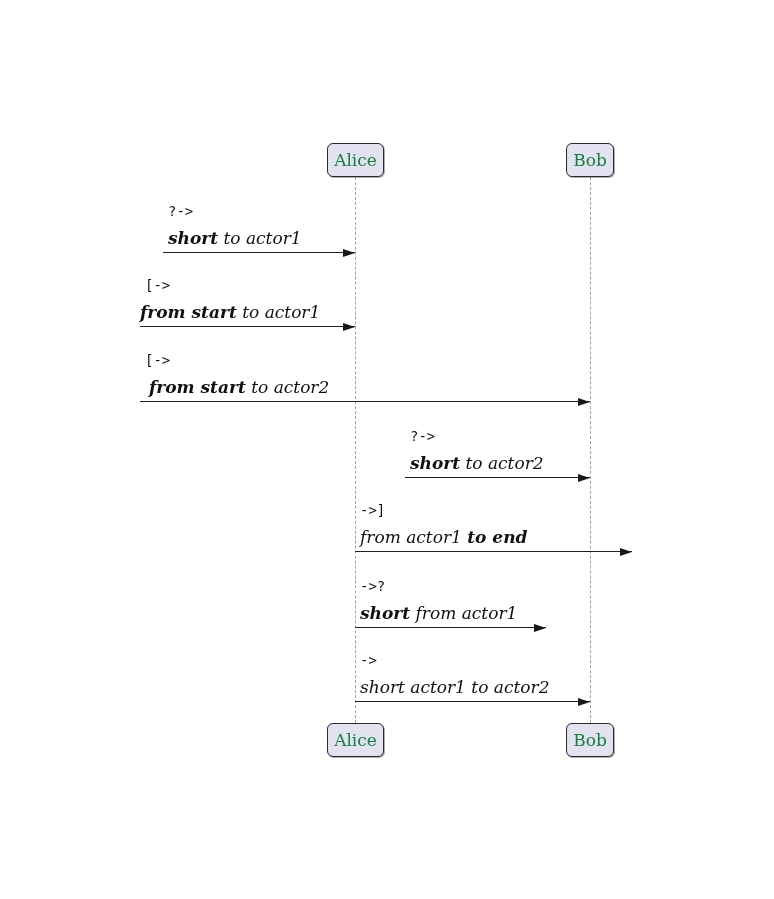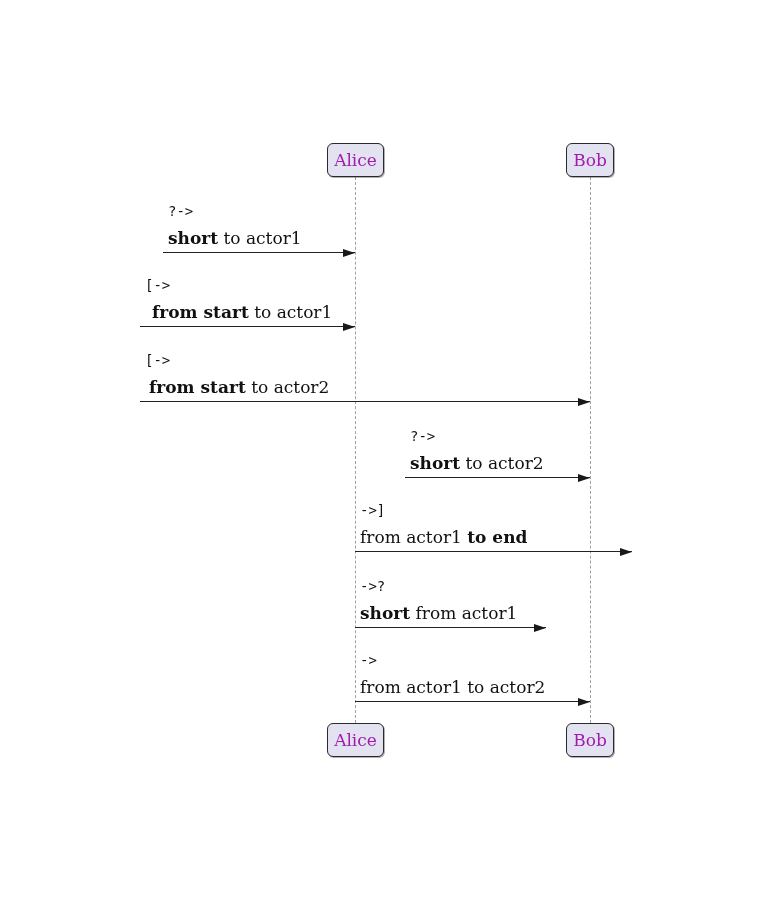--- a/index.html
+++ b/index.html
@@ -21,39 +21,40 @@
     box-sizing:border-box;
     background:#E2E2F0;
     border:1.5px solid #2a2a2a;
     border-radius:6px;
     box-shadow:1px 1px 0 rgba(80,80,80,0.45);
     display:flex;
     align-items:center;
     justify-content:center;
     font-family:"DejaVu Serif", serif;
     font-size:17px;
-    color:#a21caf;
+    color:#15803d;
   }
   .message{position:absolute;}
   .msg-notation{
     position:absolute;
     left:5px;top:0;
     font-family:"DejaVu Sans Mono", monospace;
     font-size:14px;
     line-height:18px;
     color:#111;
     white-space:pre;
   }
   .msg-label{
     position:absolute;
     left:5px;top:26px;
     font-size:17px;
     line-height:20px;
     white-space:nowrap;
     color:#111;
+    font-style:italic;
   }
   .msg-label b{font-weight:bold;}
   .msg-line{
     position:absolute;
     left:0;top:50px;
     height:0;
     border-top:1.3px solid #222222;
   }
   .arrow-head{
     position:absolute;
@@ -82,21 +83,21 @@
   <div class="message" style="left:163px;top:202px;width:192px;">
     <div class="msg-notation">?-&gt;</div>
     <div class="msg-label"><span></span><b>short</b><span> to actor1</span></div>
     <div class="msg-line" style="width:192px;">
       <i class="arrow-head"></i>
     </div>
   </div>
 
   <div class="message" style="left:140px;top:276px;width:215px;">
     <div class="msg-notation">[-&gt;</div>
-    <div class="msg-label" style="left:12px;"><span></span><b>from start</b><span> to actor1</span></div>
+    <div class="msg-label" style="left:0;"><span></span><b>from start</b><span> to actor1</span></div>
     <div class="msg-line" style="width:215px;">
       <i class="arrow-head"></i>
     </div>
   </div>
 
   <div class="message" style="left:140px;top:351px;width:450px;">
     <div class="msg-notation">[-&gt;</div>
     <div class="msg-label" style="left:9px;"><span></span><b>from start</b><span> to actor2</span></div>
     <div class="msg-line" style="width:450px;">
       <i class="arrow-head"></i>
@@ -122,21 +123,21 @@
   <div class="message" style="left:355px;top:577px;width:191px;">
     <div class="msg-notation">-&gt;?</div>
     <div class="msg-label"><span></span><b>short</b><span> from actor1</span></div>
     <div class="msg-line" style="width:191px;">
       <i class="arrow-head"></i>
     </div>
   </div>
 
   <div class="message" style="left:355px;top:651px;width:235px;">
     <div class="msg-notation">-&gt;</div>
-    <div class="msg-label"><span>from actor1 to actor2</span><b></b><span></span></div>
+    <div class="msg-label"><span>short actor1 to actor2</span><b></b><span></span></div>
     <div class="msg-line" style="width:235px;">
       <i class="arrow-head"></i>
     </div>
   </div>
 
   <div class="actor-box" style="left:327px;top:723px;width:57px;height:34px;">
     <span>Alice</span>
   </div>
   <div class="actor-box" style="left:566px;top:723px;width:48px;height:34px;">
     <span>Bob</span>

